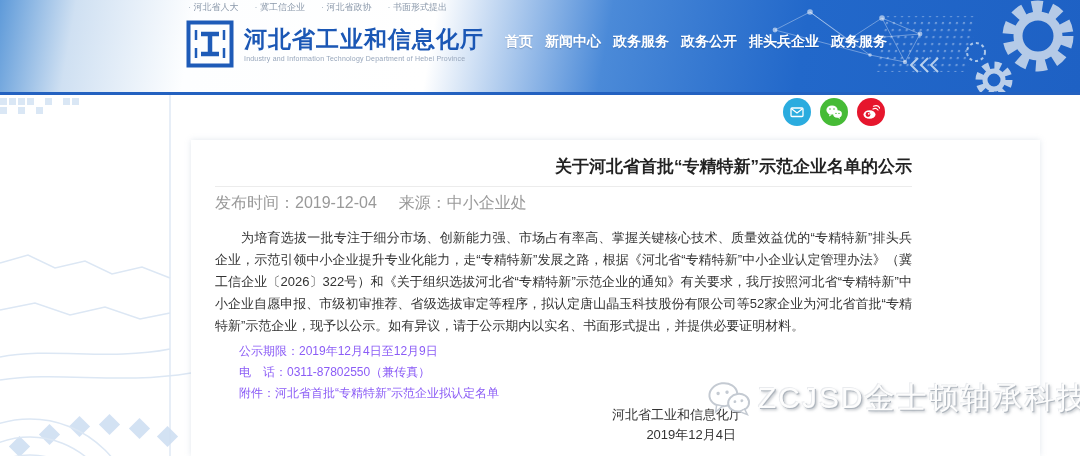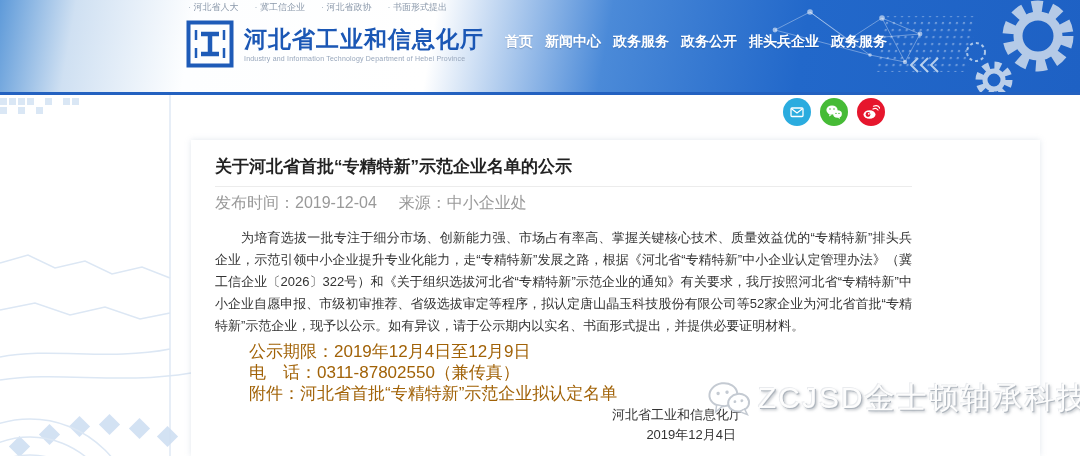--- a/index.html
+++ b/index.html
@@ -48,35 +48,35 @@
   .share-wechat { background:#46bb36; }
   .share-weibo { background:#e6162d; }
   
   .card {
     position:absolute; left:191px; top:140px; width:849px; height:316px;
     background:#ffffff; box-shadow:0 0 6px rgba(150,170,195,.28);
     padding-top:16px;
   }
   .card-inner { margin-left:24px; width:697px; }
   .article-title {
-    text-align:left; font-size:17px; font-weight:bold; color:#222;
+    text-align:right; font-size:17px; font-weight:bold; color:#222;
     height:22px; line-height:22px;
   }
   .title-divider { margin-top:8px; height:1px; background:#ececec; }
   .article-meta {
     margin-top:6px; font-size:16px; color:#999; height:14px;
   }
   .meta-gap { display:inline-block; width:22px; }
   .article-body {
     margin-top:20px; font-size:13px; color:#333; line-height:22px;
     text-align:justify;
   }
   .article-body p.lead { text-indent:2em; }
   .details { margin-top:4px; }
-  .detail-line { font-size:17px; color:#a16207; line-height:21px; text-indent:2em; }
+  .detail-line { font-size:12px; color:#8b5cf6; line-height:21px; text-indent:2em; }
   .signature-block { margin-top:2px; margin-right:170px; text-align:right; }
   .signature { font-size:13px; color:#333; line-height:18px; }
   .signature-date { font-size:13px; color:#333; line-height:18px; margin-top:2px; margin-right:6px; }
   
   .watermark {
     position:absolute; left:706px; top:378px; display:flex; align-items:center;
     pointer-events:none; z-index:5;
   }
   .watermark-text {
     font-size:30px; letter-spacing:2px; color:#fdfdfd; margin-left:6px; white-space:nowrap;

